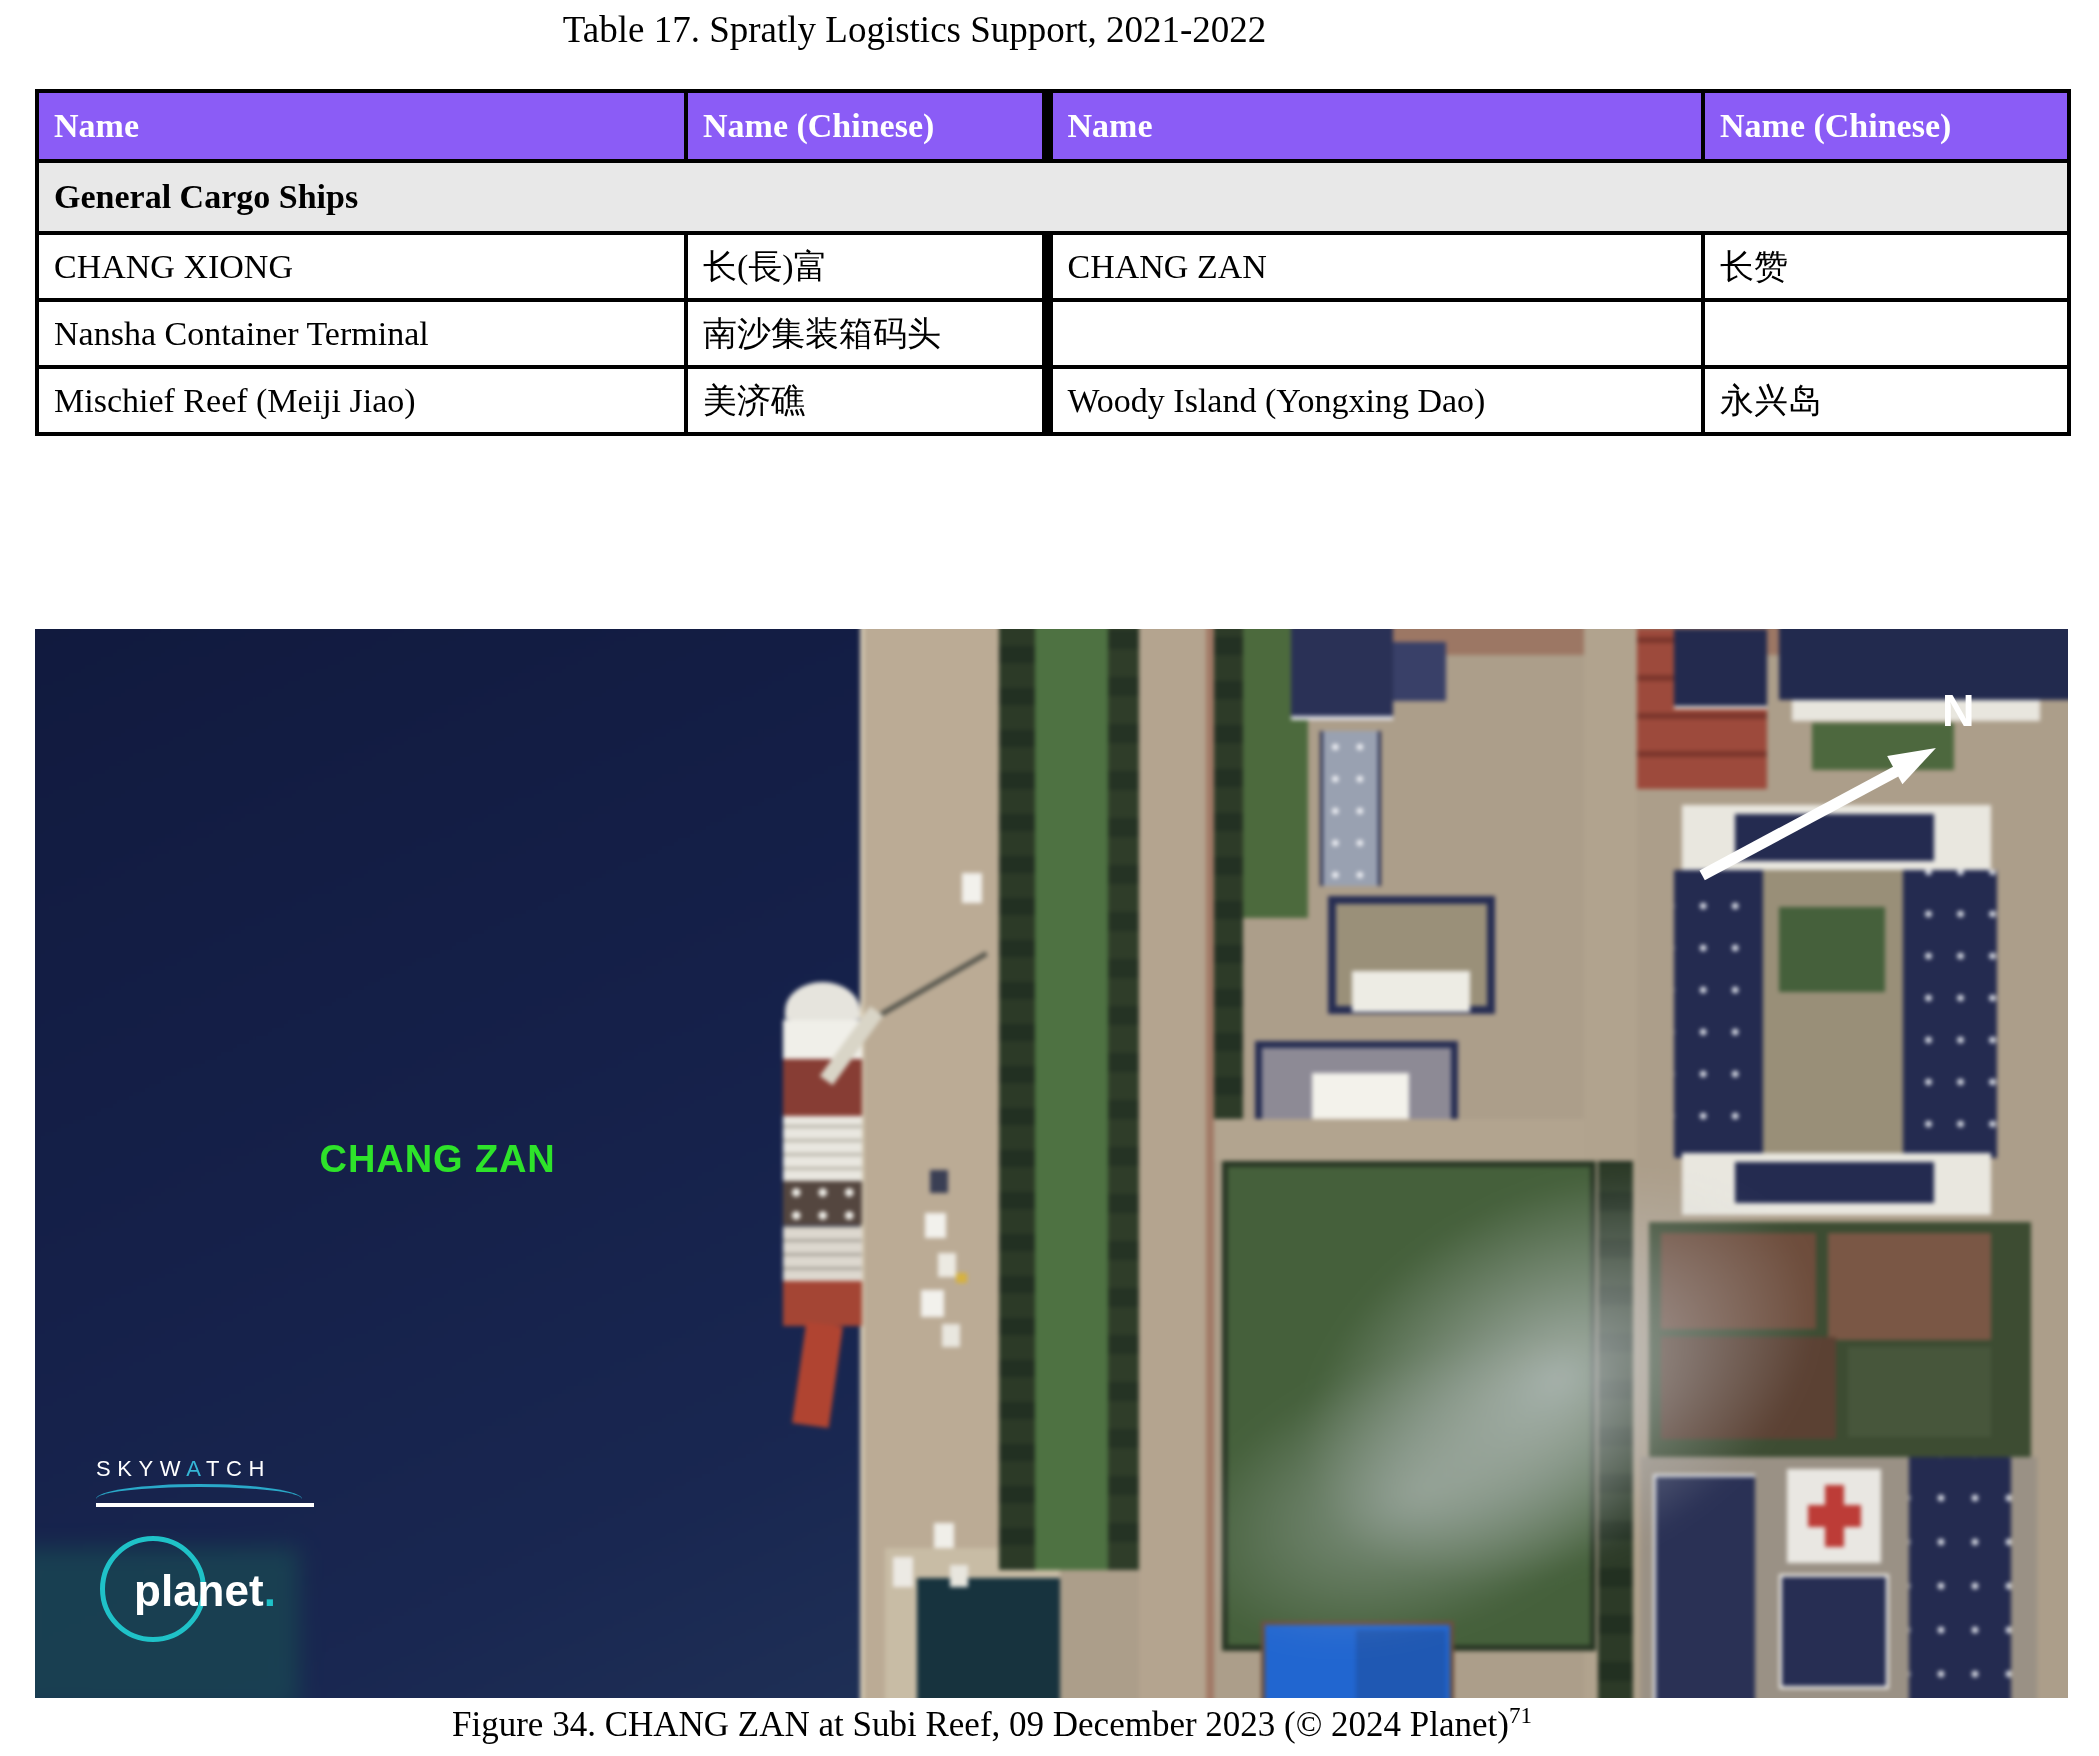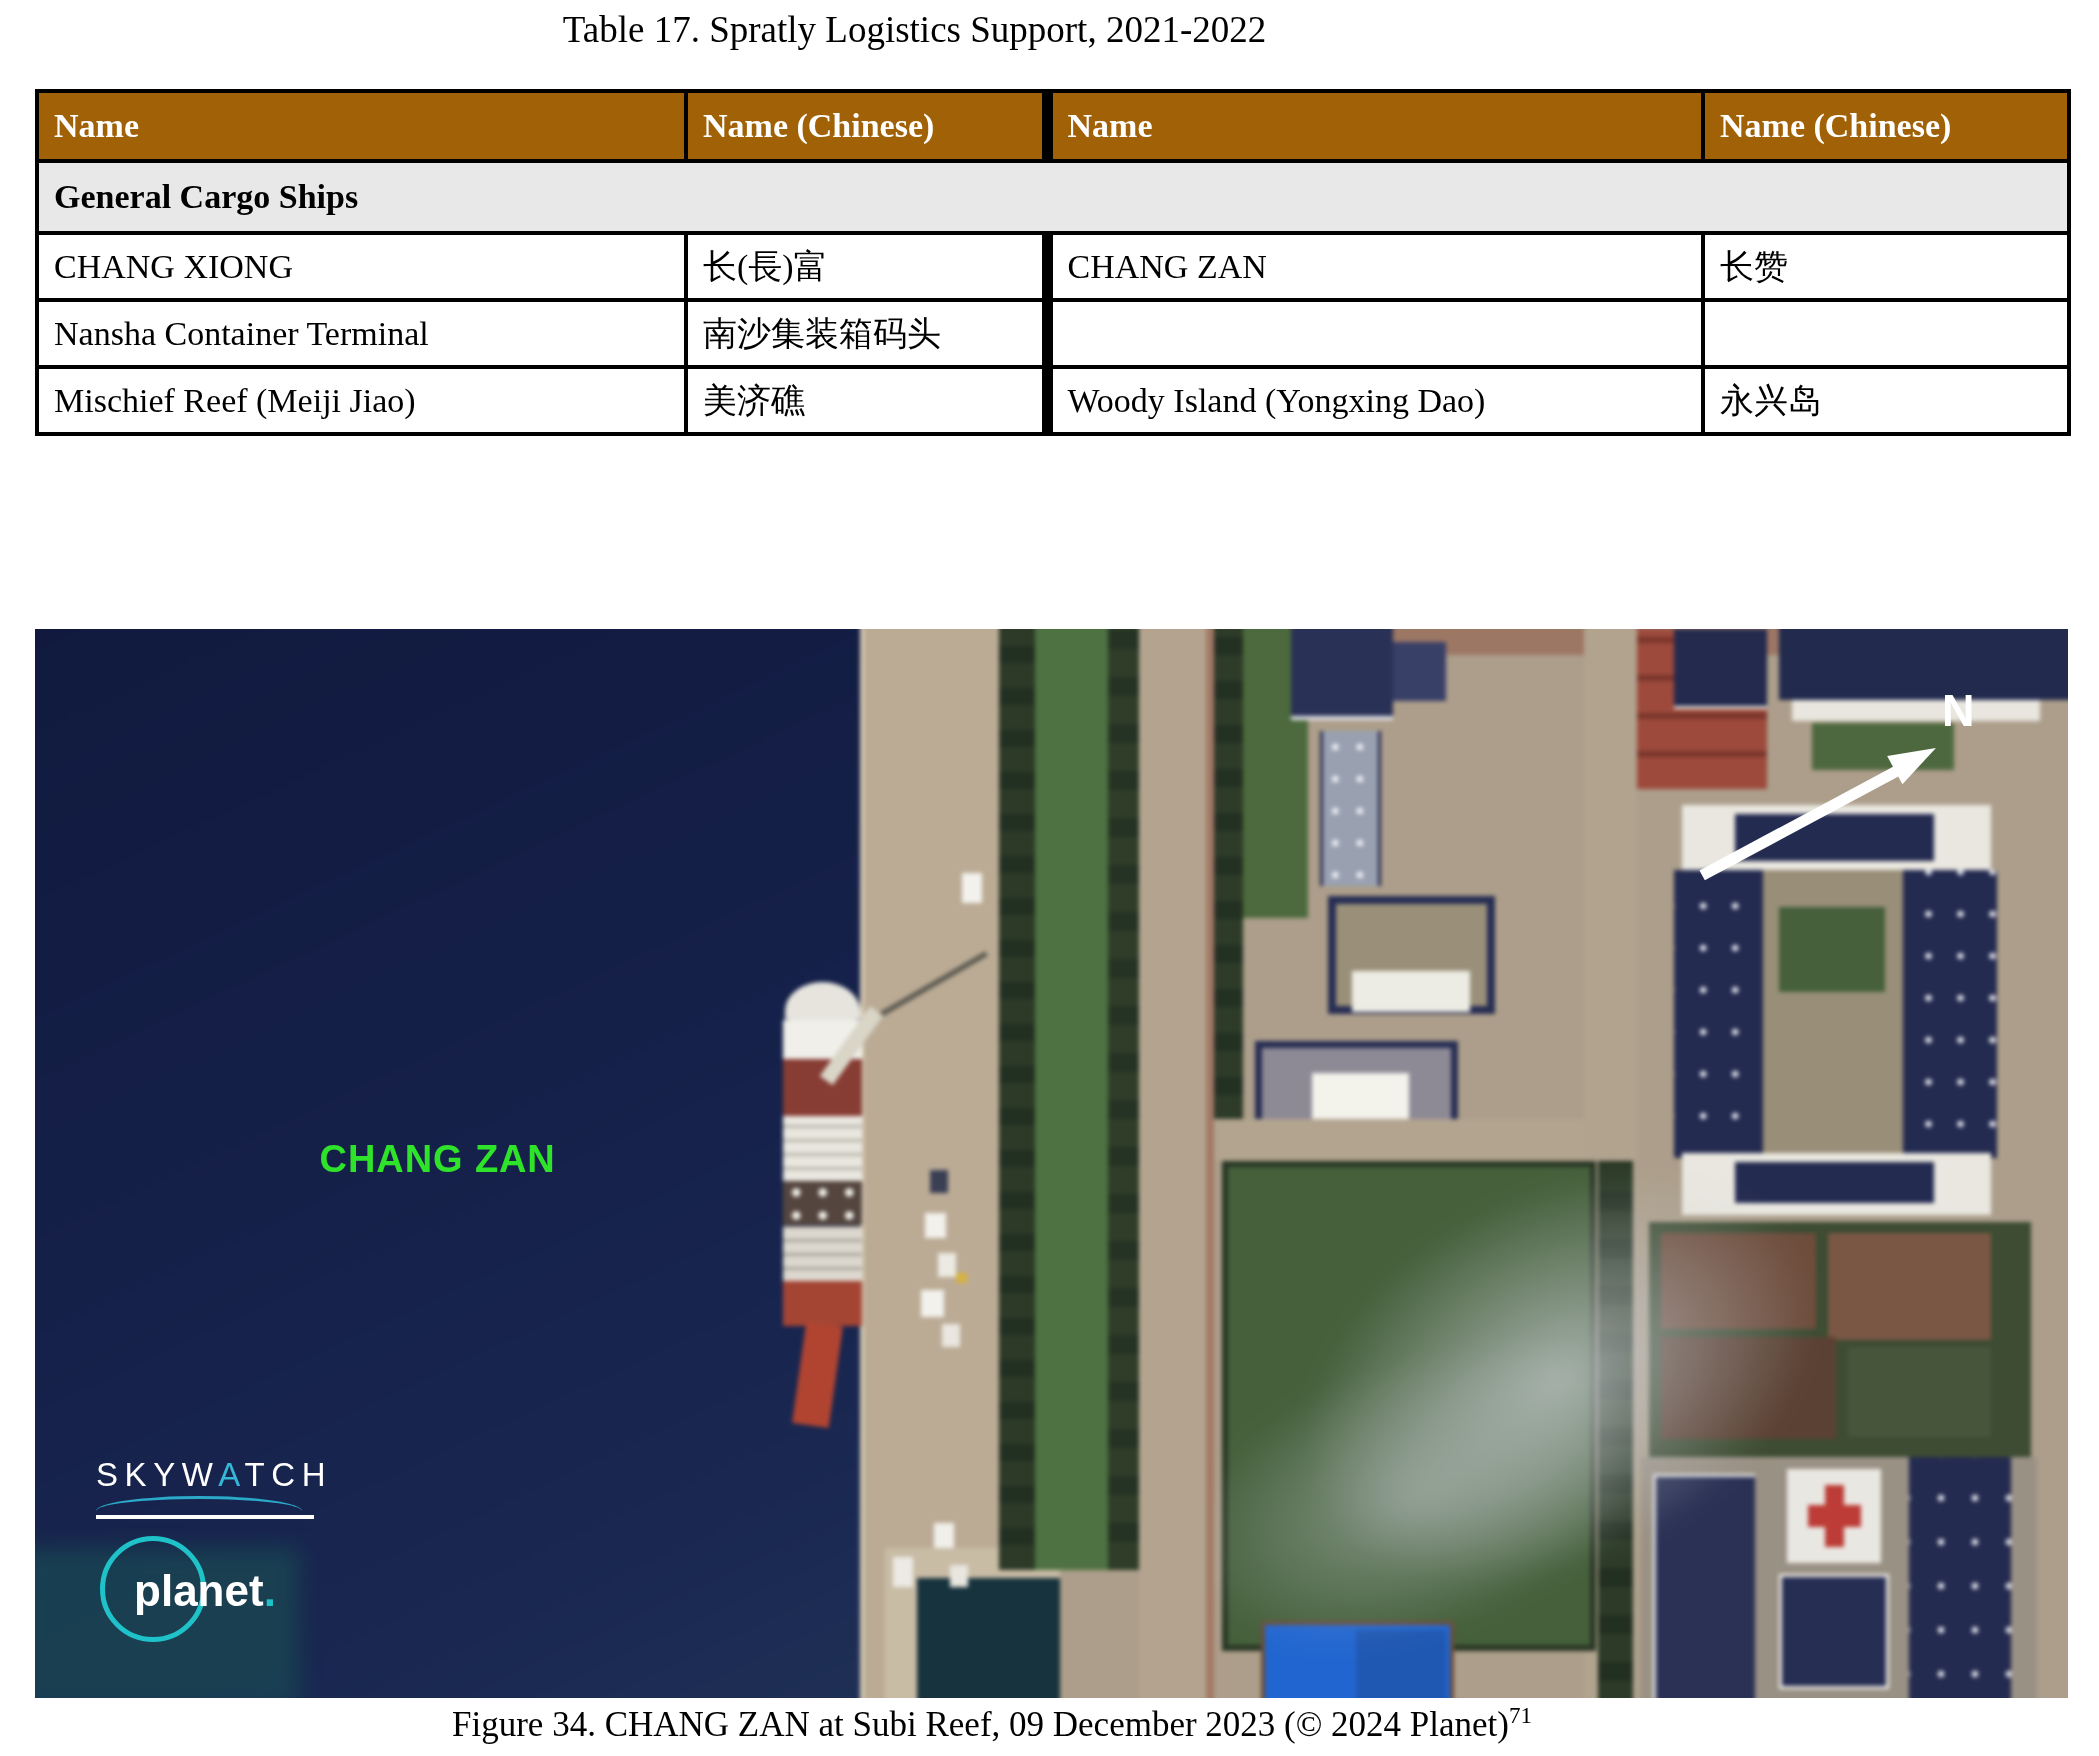--- a/index.html
+++ b/index.html
@@ -7,21 +7,21 @@
   .abs { position:absolute; }
 
   
   #doc-title { left:0; top:7.6px; width:1829px; text-align:center; font-size:37px; color:#000; }
   #fig-caption { left:0; top:1703px; width:1984px; text-align:center; font-size:35px; color:#000; }
   #fig-caption sup { font-size:23px; }
 
   
   #main-table { position:absolute; left:35px; top:89px; width:2032px; border-collapse:collapse; table-layout:fixed; }
   #main-table td, #main-table th { border:4.7px solid #000; font-size:34px; padding:1.9px 3.8px 1.9px 15px; text-align:left; vertical-align:middle; overflow:hidden; white-space:nowrap; }
-  #main-table th { background:#a16207; color:#fff; font-weight:bold; }
+  #main-table th { background:#8b5cf6; color:#fff; font-weight:bold; }
   #main-table td.section { background:#e8e8e8; font-weight:bold; }
   #main-table td.cdiv, #main-table th.cdiv { border-left-width:11.4px; }
   tr.hrow { height:70px; } tr.srow { height:72px; } tr.drow { height:67px; }
 
   
   #sat { left:35px; top:629px; width:2033px; height:1069px; background:#ad9e89; overflow:hidden; }
   #sat-layers { position:absolute; left:0; top:0; width:100%; height:100%; filter:blur(1.9px) saturate(.95); }
   #sat-layers div { position:absolute; }
 
   .ground {left:38%;top:-1%;width:64%;height:103%;background:#ad9e89;}
@@ -107,21 +107,21 @@
   .tyellow {left:45.3%;top:60.2%;width:.55%;height:1%;background:#d8b23a;}
   .t6 {left:44.2%;top:83.6%;width:1%;height:2.4%;background:#f0efe9;}
   .t7 {left:45%;top:87.6%;width:.9%;height:2%;background:#e8e6de;}
 
   
   #loc-text { left:3.4%; top:4.6%; color:#fff; font-family:"Liberation Sans",sans-serif; font-weight:bold; font-size:40px; line-height:1.32; }
   #ship-label { left:14%; top:47.6%; color:#2ee32a; font-family:"Liberation Sans",sans-serif; font-weight:bold; font-size:38px; letter-spacing:0.9px; }
   #north-label { left:93.8%; top:5.2%; color:#fff; font-family:"Liberation Sans",sans-serif; font-weight:bold; font-size:45px; }
   #north-arrow { left:81.5%; top:9%; width:13%; height:15%; }
   #skywatch { left:3%; top:77.4%; }
-  .sw-text { font-family:"Liberation Sans",sans-serif; font-weight:500; font-size:33px; color:#fff; letter-spacing:6.6px; }
+  .sw-text { font-family:"Liberation Sans",sans-serif; font-weight:500; font-size:22px; color:#fff; letter-spacing:6.6px; }
   .sw-a { color:#35b6d6; }
   .sw-arc { width:206px; height:15px; border-top:3.8px solid #2aa9c9; border-radius:50%/100% 100% 0 0; margin-top:1.9px; }
   .sw-line { width:218px; height:3.8px; background:#fff; margin-top:3.8px; }
   #planet { left:3.2%; top:84.8%; width:312px; height:112px; }
   .pl-circle { position:absolute; left:0; top:0; width:106px; height:106px; border:5.7px solid #1fc2c8; border-radius:50%; }
   .pl-text { position:absolute; left:34px; top:30px; font-family:"Liberation Sans",sans-serif; font-weight:600; font-size:44px; color:#fff; }
   .pl-dot { color:#1fc2c8; }
 </style>
 </head>
 <body>

